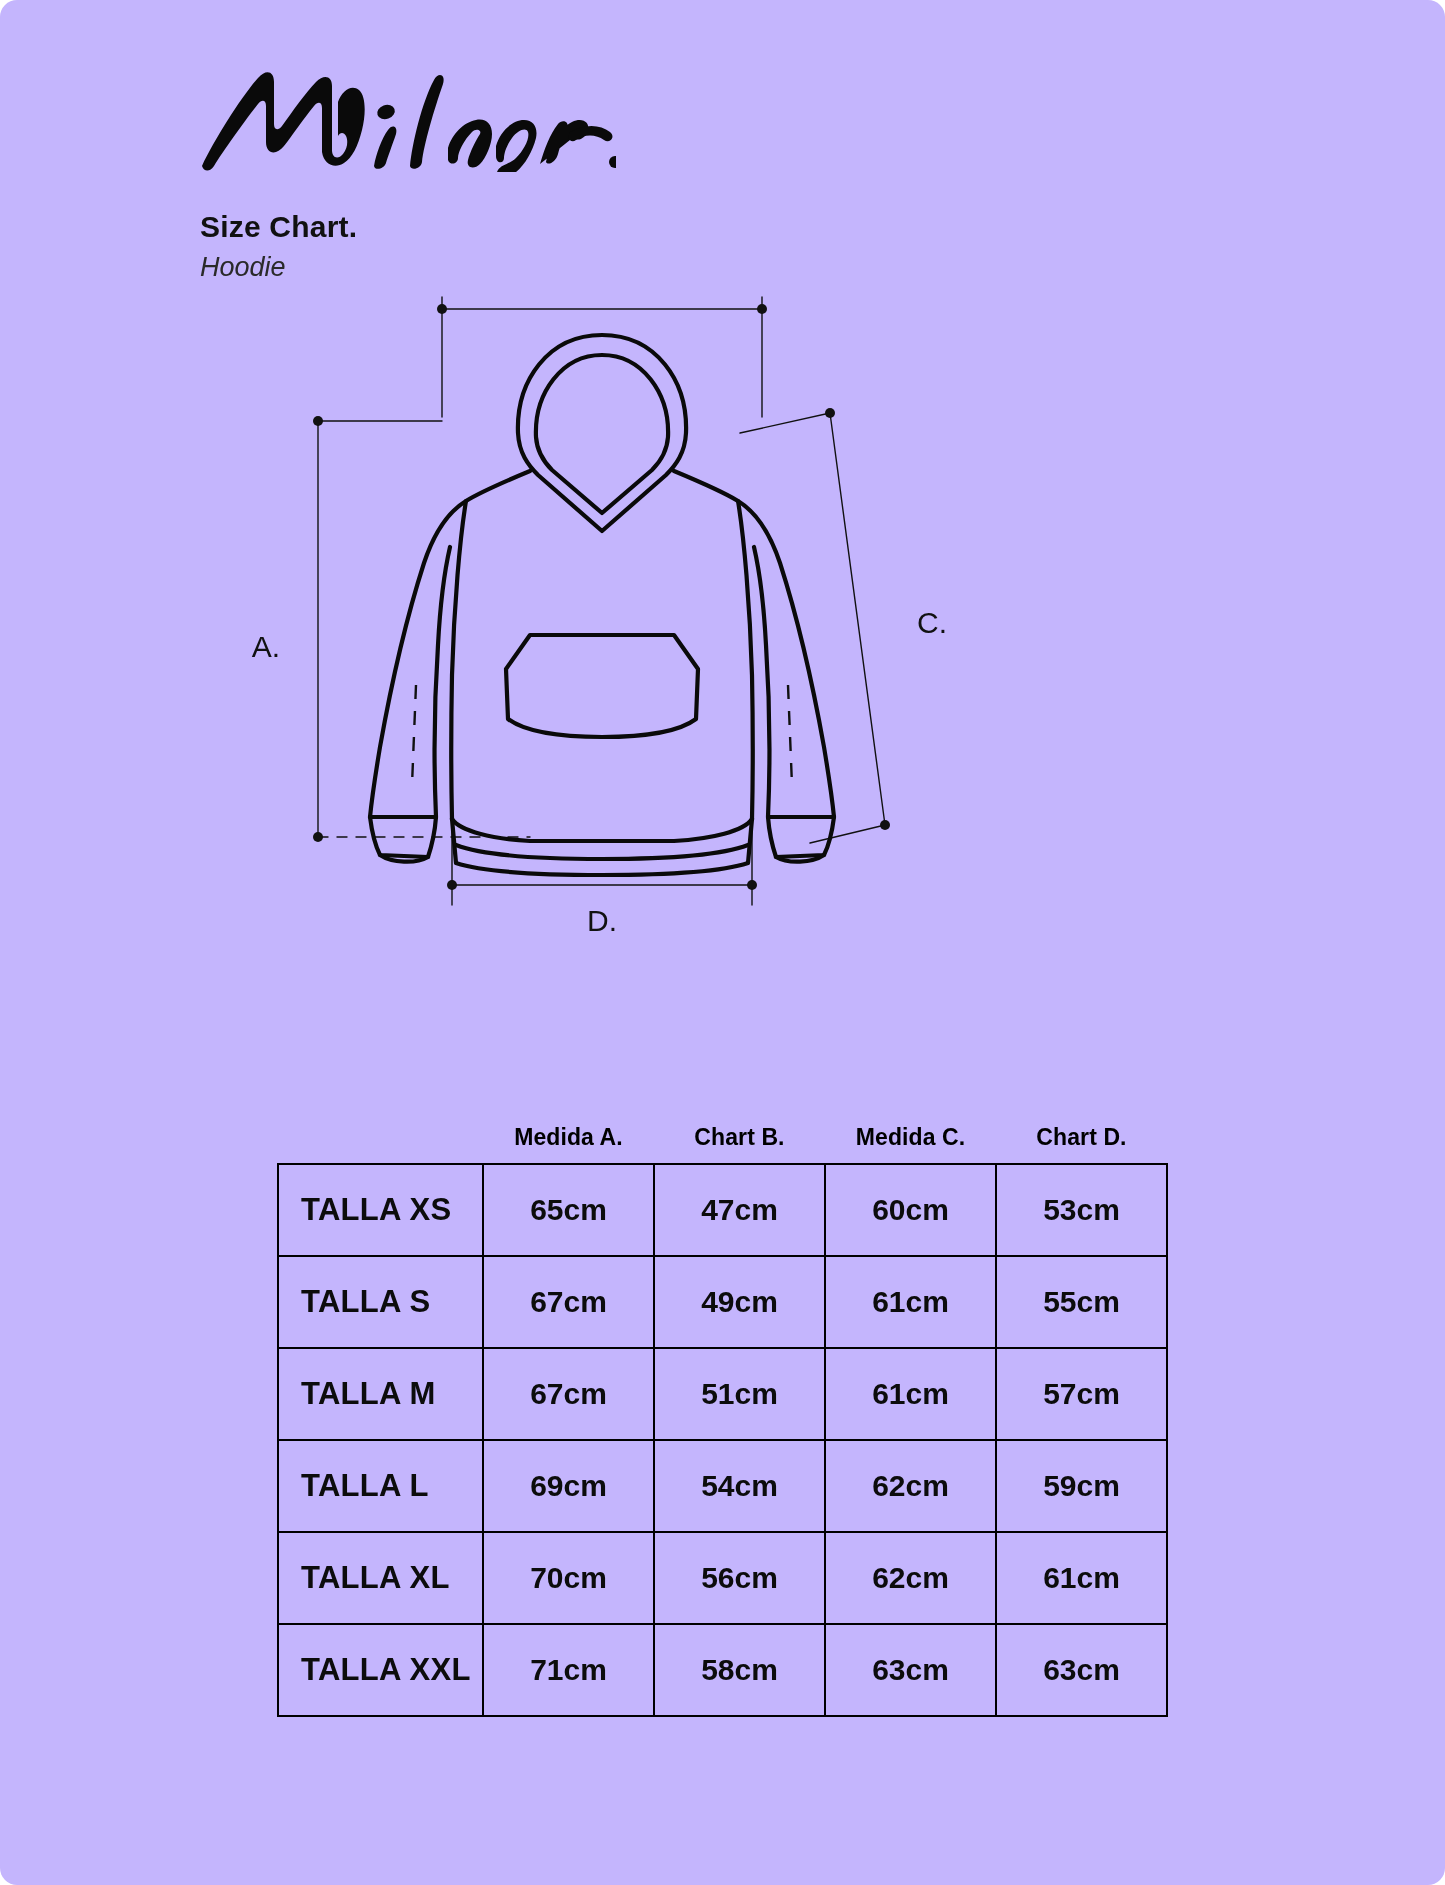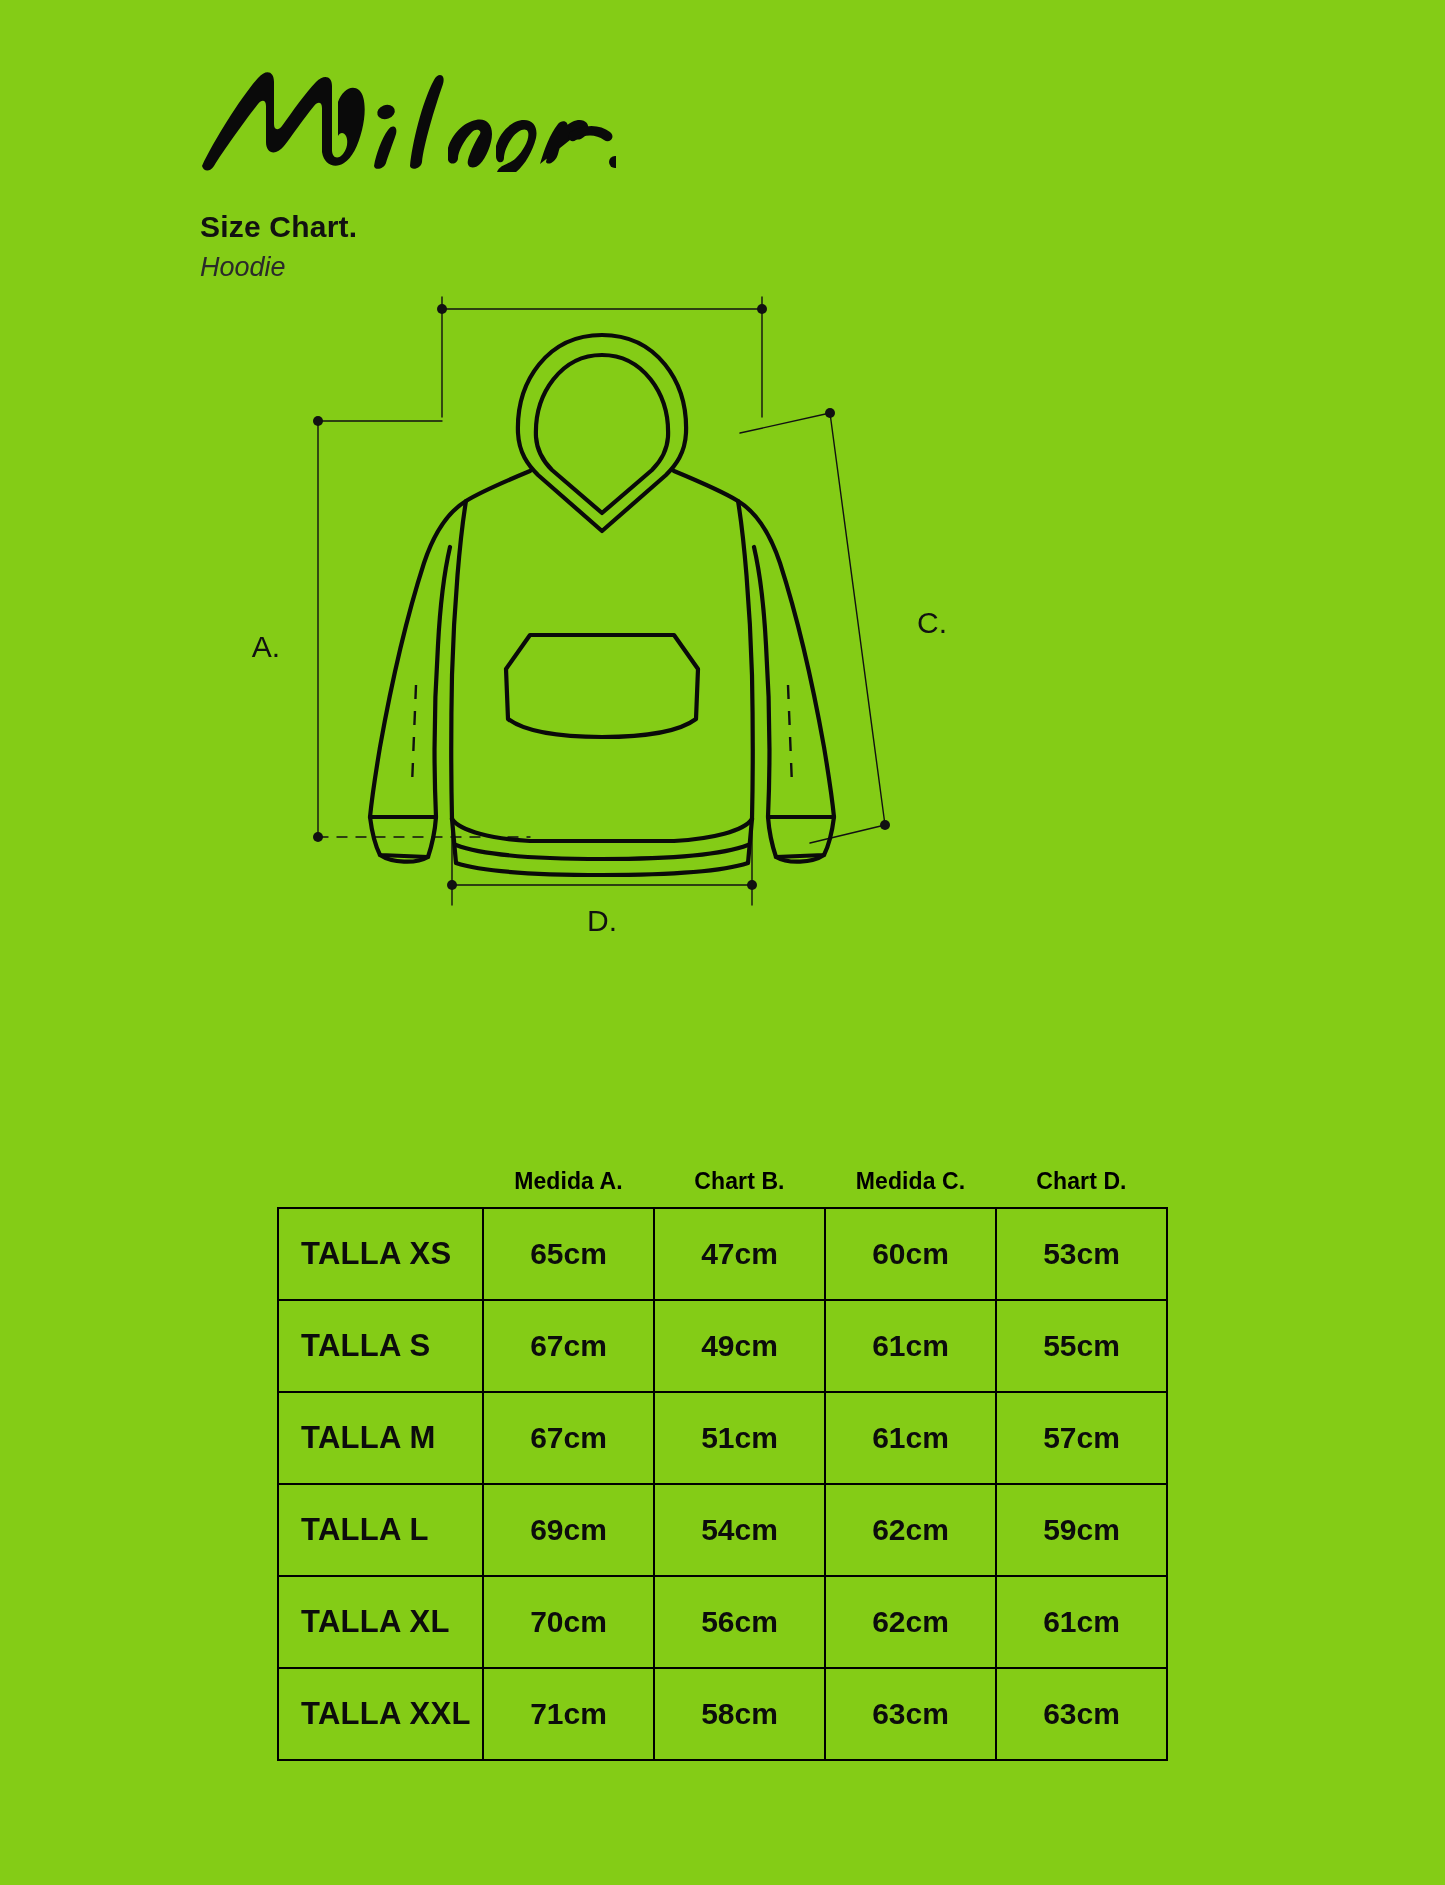--- a/index.html
+++ b/index.html
@@ -13,21 +13,22 @@
     font-family: "Liberation Sans", sans-serif;
     color: #000000;
     position: relative;
     overflow: hidden;
   }
 
   .page {
     position: relative;
     width: 1445px;
     height: 1885px;
-    background: #84cc16;
+    background: #c4b5fd;
+    border-radius: 17px;
   }
 
   
   .brand-logo {
     position: absolute;
     left: 196px;
     top: 62px;
     width: 420px;
     height: 110px;
   }
@@ -63,21 +64,21 @@
     top: 285px;
     width: 980px;
     height: 650px;
   }
   .diagram svg { display: block; }
 
   
   .table-wrap {
     position: absolute;
     left: 277px;
-    top: 1168px;
+    top: 1124px;
     width: 929px;
   }
   table.size-table {
     border-collapse: collapse;
     width: 890px;
     table-layout: fixed;
   }
   table.size-table col.c-size  { width: 205px; }
   table.size-table col.c-meas  { width: 171px; }
 

